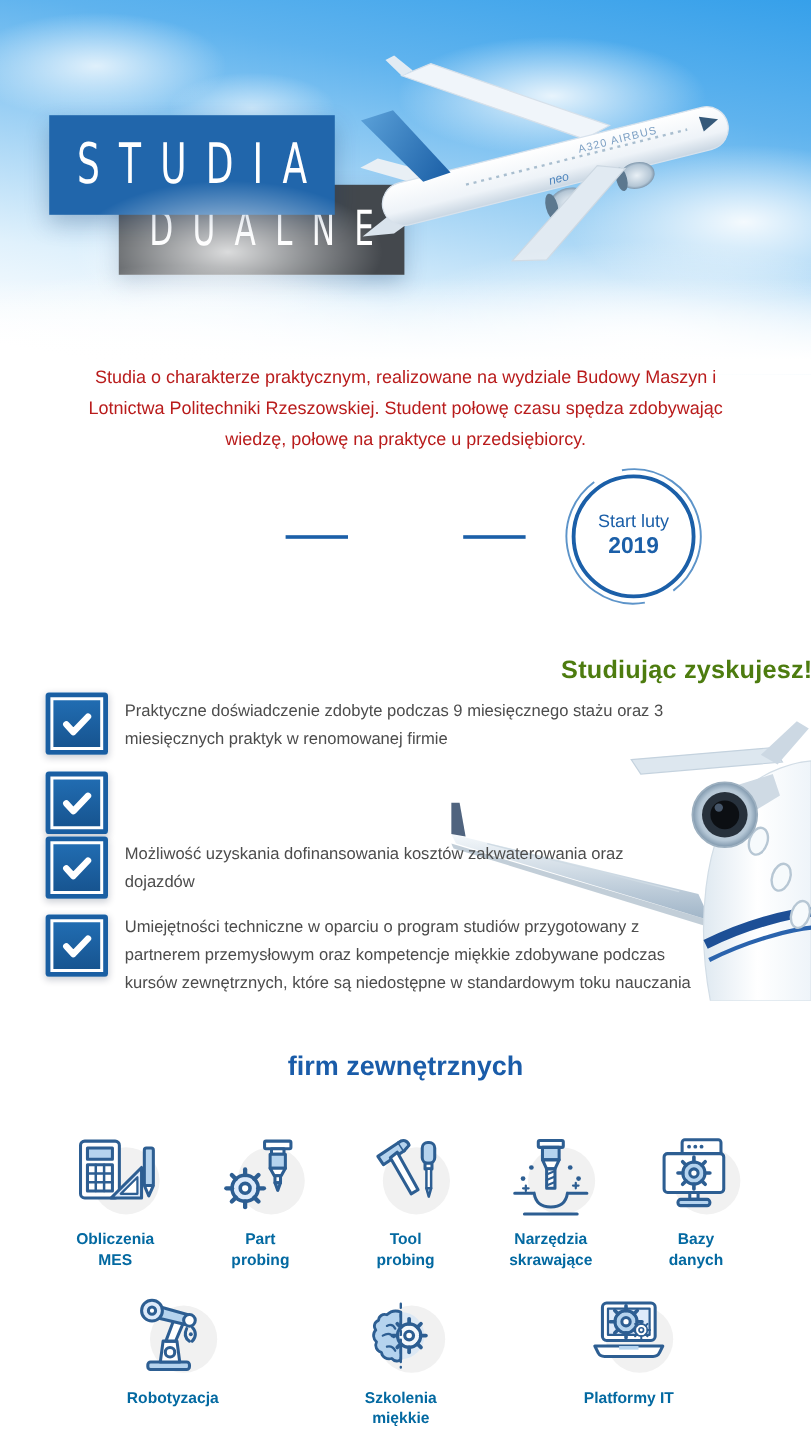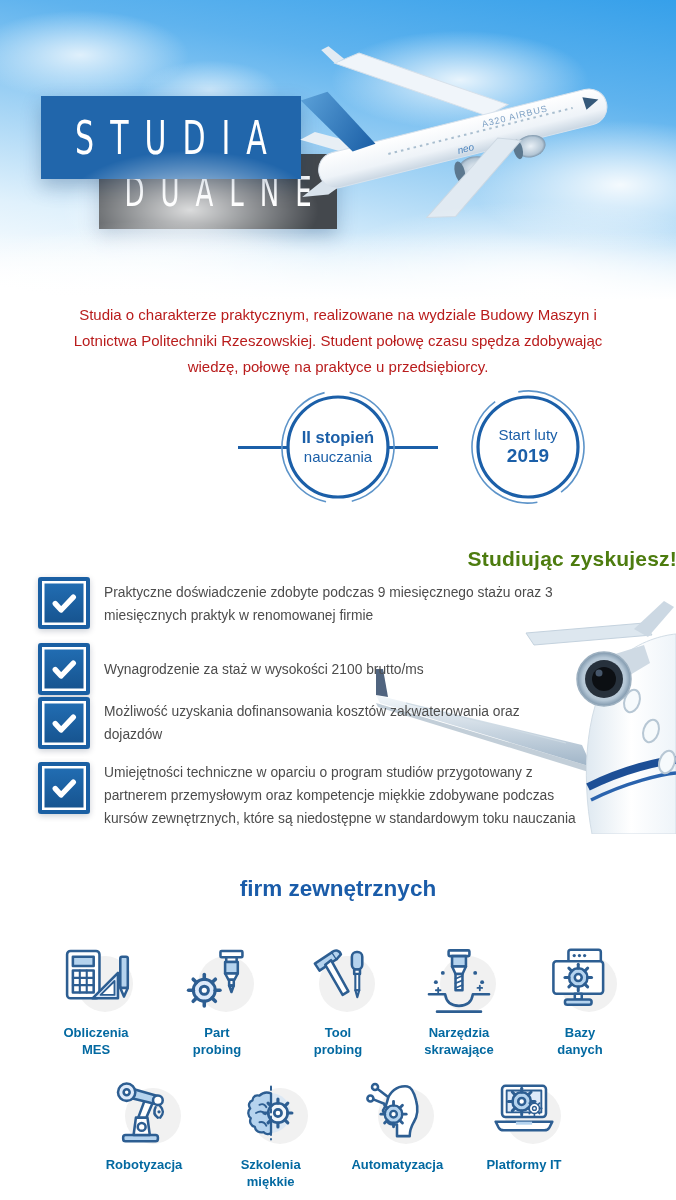--- a/index.html
+++ b/index.html
@@ -16,21 +16,21 @@
   .c3{left:470px;top:120px;width:300px;height:130px;opacity:.95;}
   .c4{left:60px;top:150px;width:260px;height:120px;opacity:.85;z-index:6;}
   .c5{left:-60px;top:220px;width:420px;height:160px;opacity:.95;z-index:6;}
   .c6{left:300px;top:200px;width:480px;height:180px;opacity:1;z-index:6;}
   .c7{left:140px;top:60px;width:140px;height:60px;opacity:.6;}
   .hero-fade{position:absolute;left:0;bottom:0;width:100%;height:80px;
              background:linear-gradient(180deg,rgba(255,255,255,0),#fff 85%);z-index:7;}
 
   .banner{position:absolute;display:flex;align-items:center;justify-content:center;
           color:#fff;box-shadow:0 8px 18px rgba(15,55,105,.28);}
-  .banner-blue{left:41px;top:96px;width:260px;height:83px;background:#2166ab;z-index:3;}
+  .banner-blue{left:41px;top:96px;width:238px;height:83px;background:#2166ab;z-index:3;}
   .banner-dark{left:99px;top:154px;width:238px;height:75px;background:rgba(62,66,70,.96);z-index:2;}
   .banner span{display:block;transform:scaleY(1.55);letter-spacing:16px;text-indent:16px;
                font-weight:400;font-family:"DejaVu Sans",sans-serif;}
   .banner-blue span{font-size:30px;}
   .banner-dark span{font-size:26px;}
 
   .hero-plane{position:absolute;left:256px;top:6px;z-index:4;}
 
   
   .intro{position:absolute;left:58px;top:287px;width:560px;text-align:center;
@@ -167,30 +167,20 @@
     <div class="cloud c6"></div>
     <div class="hero-fade"></div>
   </div>
 
   <p class="intro">Studia o charakterze praktycznym, realizowane na wydziale Budowy Maszyn i Lotnictwa Politechniki Rzeszowskiej. Student połowę czasu spędza zdobywając wiedzę, połowę na praktyce u przedsiębiorcy.</p>
 
   <div class="connector conn1"></div>
   <div class="connector conn2"></div>
 
 
-  <div class="stat s2">
-    <svg class="ring" width="120" height="120" viewBox="0 0 120 120">
-      <circle class="ring-outer" cx="60" cy="60" r="56" stroke-dasharray="150 26" transform="rotate(-78 60 60)"></circle>
-      <circle class="ring-inner" cx="60" cy="60" r="50"></circle>
-    </svg>
-    <div class="stat-text">
-      <span class="v-med">II stopień</span>
-      <span class="v-reg">nauczania</span>
-    </div>
-  </div>
 
   <div class="stat s3">
     <svg class="ring" width="120" height="120" viewBox="0 0 120 120">
       <circle class="ring-outer" cx="60" cy="60" r="56" stroke-dasharray="150 26" transform="rotate(-100 60 60)"></circle>
       <circle class="ring-inner" cx="60" cy="60" r="50"></circle>
     </svg>
     <div class="stat-text">
       <span class="v-reg">Start luty</span>
       <span class="v-num">2019</span>
     </div>
@@ -203,21 +193,20 @@
         <path d="M4.5 12.5 L9.5 18 L20 7" stroke="#fff" stroke-width="4.6" fill="none" stroke-linecap="round" stroke-linejoin="round"></path>
       </svg>
   </div>
   <div class="benefit-text t1">Praktyczne doświadczenie zdobyte podczas 9 miesięcznego stażu oraz 3 miesięcznych praktyk w renomowanej firmie</div>
 
   <div class="check b2">
     <svg viewBox="0 0 24 24">
         <path d="M4.5 12.5 L9.5 18 L20 7" stroke="#fff" stroke-width="4.6" fill="none" stroke-linecap="round" stroke-linejoin="round"></path>
       </svg>
   </div>
-  <div class="benefit-text t2">Wynagrodzenie za staż w wysokości 2100 brutto/ms</div>
 
   <div class="check b3">
     <svg viewBox="0 0 24 24">
         <path d="M4.5 12.5 L9.5 18 L20 7" stroke="#fff" stroke-width="4.6" fill="none" stroke-linecap="round" stroke-linejoin="round"></path>
       </svg>
   </div>
   <div class="benefit-text t3">Możliwość uzyskania dofinansowania kosztów zakwaterowania oraz dojazdów</div>
 
   <div class="check b4">
     <svg viewBox="0 0 24 24">
@@ -403,37 +392,20 @@
           <use href="#gear8" xlink:href="#gear8" transform="translate(38,32) scale(1.05)" color="#f4f8fc"></use>
           <line x1="32" y1="9" x2="32" y2="55" stroke-dasharray="3 3.5" stroke-width="1.7"></line>
         </svg>
       </div>
       <div class="course-label">
         <span>Szkolenia</span>
           <span>miękkie</span>
       </div>
     </div>
 
-    <div class="course-item">
-      <div class="icon-wrap">
-        <div class="icon-bg"></div>
-        <svg width="74" height="74" viewBox="0 0 64 64" stroke="#2d5e92" stroke-width="2.2" stroke-linecap="round" stroke-linejoin="round" fill="none">
-          <path d="M41 9 C32 8 25 14 23.5 22 C23 24.5 22 26.5 20.5 28.5 C19.3 30 19.8 31.3 21.5 31.6 L23.5 32 L23.5 37.5 C23.5 40.5 25.5 42 28.5 42 L32 42 L32 52 L43 52 C43 46 44.5 43.5 46.5 40 C49.5 35 50.5 28 48.5 21 C47 15 45 9.5 41 9 Z" fill="#fff"></path>
-          <use href="#gear8" xlink:href="#gear8" transform="translate(29,33) scale(.95)" color="#b5d3ee"></use>
-          <line x1="24" y1="18" x2="15" y2="11"></line>
-            <circle cx="13" cy="9.5" r="2.6" fill="#fff"></circle>
-          <line x1="21" y1="24" x2="11" y2="20"></line>
-            <circle cx="9" cy="19.5" r="2.6" fill="#fff"></circle>
-        </svg>
-      </div>
-      <div class="course-label">
-        <span>Automatyzacja</span>
-          <span></span>
-      </div>
-    </div>
 
     <div class="course-item">
       <div class="icon-wrap">
         <div class="icon-bg"></div>
         <svg width="74" height="74" viewBox="0 0 64 64" stroke="#2d5e92" stroke-width="2.2" stroke-linecap="round" stroke-linejoin="round" fill="none">
           <rect x="13" y="8.5" width="38" height="27" rx="3" fill="#fff"></rect>
           <rect x="17" y="12.5" width="30" height="19" fill="#ddeafa" stroke-width="1.6"></rect>
           <use href="#gear8" xlink:href="#gear8" transform="translate(30,22)" color="#b5d3ee"></use>
           <use href="#gear8" xlink:href="#gear8" transform="translate(41,28) scale(.55)" color="#fff"></use>
           <path d="M7.5 39.5 H56.5 L54 44.5 C53.2 46.2 51.5 47 49.5 47 H14.5 C12.5 47 10.8 46.2 10 44.5 Z" fill="#fff"></path>

